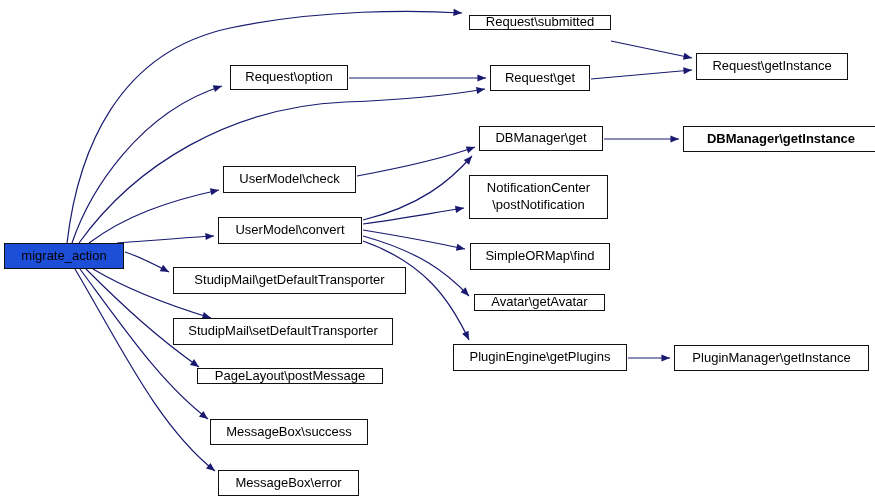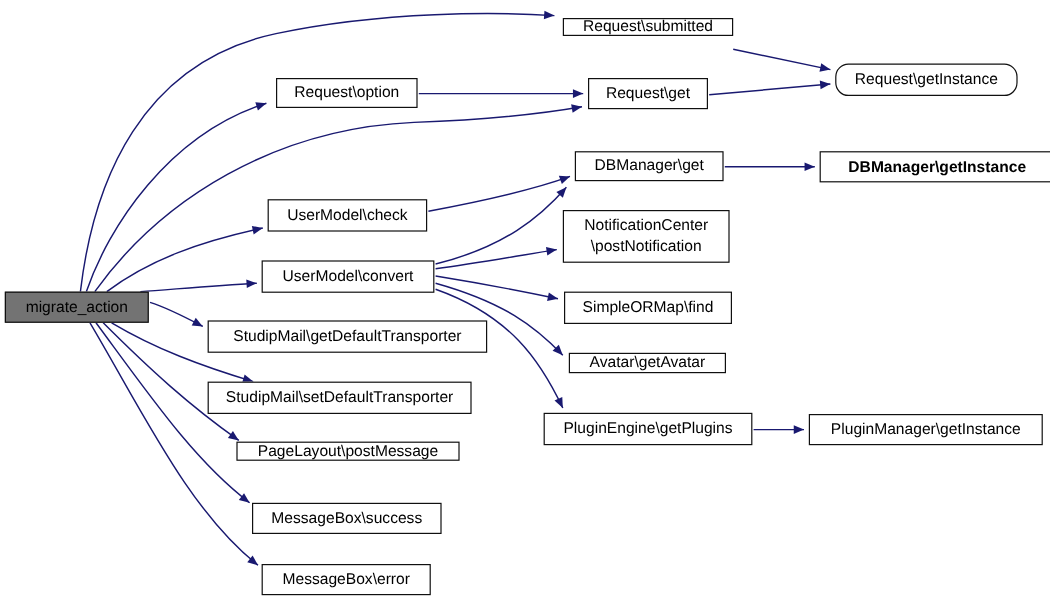--- a/index.html
+++ b/index.html
@@ -30,21 +30,21 @@
     display: flex;
     align-items: center;
     justify-content: center;
     text-align: center;
     font-size: 13px;
     line-height: 1.3;
     white-space: pre-line;
     cursor: pointer;
   }
   .node.root {
-    background: #737373;
+    background: #1d4ed8;
     cursor: default;
   }
 </style>
 </head>
 <body>
 
 <div class="canvas">
 
   <svg class="edges" viewBox="0 0 875 502" xmlns="http://www.w3.org/2000/svg">
     <defs>
@@ -72,21 +72,21 @@
     <path class="edge" d="M 363,236 C 420,252 446,272 469,296" marker-end="url(#arrow)"></path>
     <path class="edge" d="M 363,241 C 425,263 450,300 469,340" marker-end="url(#arrow)"></path>
     <path class="edge" d="M 604,139 L 679,139" marker-end="url(#arrow)"></path>
     <path class="edge" d="M 628,358 L 670,358" marker-end="url(#arrow)"></path>
   </svg>
 
   <div class="node root" style="left:4px;   top:243px; width:120px; height:26px;">migrate_action</div>
   <div class="node" style="left:469px; top:15px;  width:142px; height:15px;">Request\submitted</div>
   <div class="node" style="left:230px; top:65px;  width:118px; height:25px;">Request\option</div>
   <div class="node" style="left:490px; top:65px;  width:100px; height:26px;">Request\get</div>
-  <div class="node" style="left:696px; top:53px;  width:152px; height:27px;border-radius:11px;">Request\getInstance</div>
+  <div class="node" style="left:696px; top:53px;  width:152px; height:27px;">Request\getInstance</div>
   <div class="node" style="left:479px; top:126px; width:124px; height:25px;">DBManager\get</div>
   <div class="node" style="left:683px; top:126px; width:196px; height:26px;font-weight:bold;">DBManager\getInstance</div>
   <div class="node" style="left:223px; top:166px; width:133px; height:27px;">UserModel\check</div>
   <div class="node" style="left:469px; top:175px; width:139px; height:44px;">NotificationCenter
 \postNotification</div>
   <div class="node" style="left:218px; top:217px; width:144px; height:27px;">UserModel\convert</div>
   <div class="node" style="left:470px; top:243px; width:140px; height:27px;">SimpleORMap\find</div>
   <div class="node" style="left:173px; top:267px; width:233px; height:27px;">StudipMail\getDefaultTransporter</div>
   <div class="node" style="left:474px; top:294px; width:131px; height:17px;">Avatar\getAvatar</div>
   <div class="node" style="left:173px; top:318px; width:220px; height:27px;">StudipMail\setDefaultTransporter</div>

